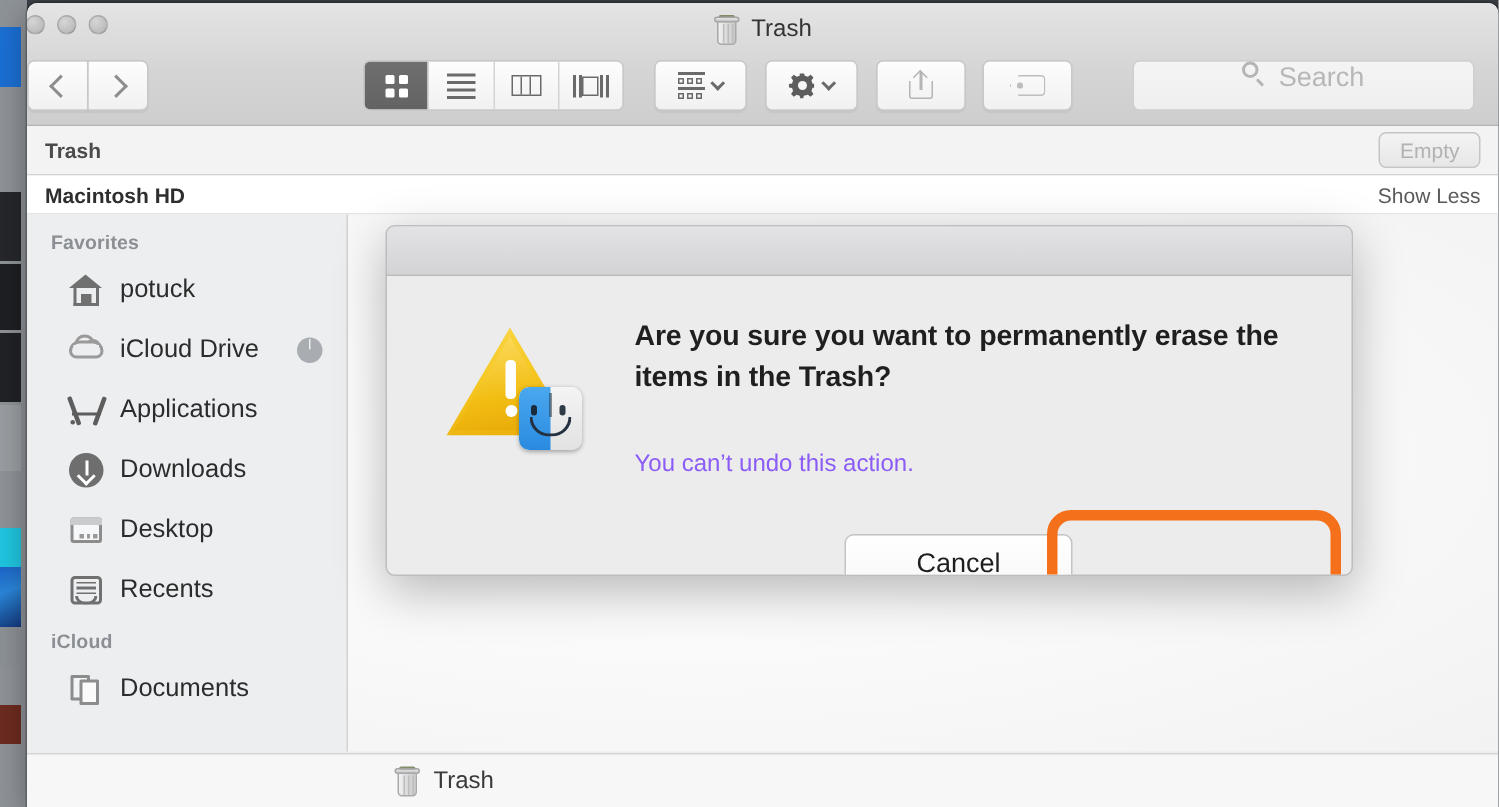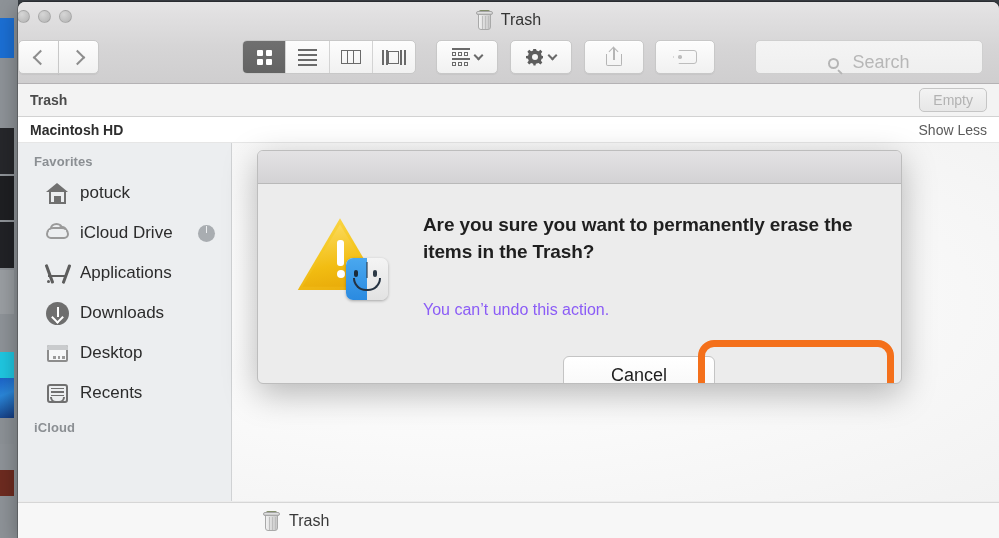--- a/index.html
+++ b/index.html
@@ -148,21 +148,21 @@
   .ic-tag .tshape { position:absolute; inset:0; border:1.7px solid #bdbdbd;
      border-radius:3px 3px 3px 3px;
      clip-path:polygon(26% 0,100% 0,100% 100%,26% 100%,0 50%); }
   .ic-tag .tdot { position:absolute; left:5px; top:5px; width:3.5px; height:3.5px;
                   background:#bdbdbd; border-radius:50%; }
 
   #search-field {
     position:absolute; left:737px; top:6px; width:228px; height:34px;
     background:linear-gradient(180deg,#f4f4f4,#efefef);
     border:1px solid #cfcfcf; border-radius:5px;
-    display:flex; align-items:flex-end; justify-content:center; gap:9px;
+    display:flex; align-items:flex-start; justify-content:center; gap:9px;
   }
   .ic-search { position:relative; width:15px; height:15px; }
   .ic-search .sring { position:absolute; left:0; top:0; width:11px; height:11px;
                       border:2px solid #b5b5b5; border-radius:50%; }
   .ic-search .shandle { position:absolute; right:0px; bottom:0px; width:6px; height:2px;
                         background:#b5b5b5; transform:rotate(45deg); border-radius:1px; }
   #search-placeholder { font-size:18px; color:#b7b7b7; }
 
   
   #trash-header {
@@ -579,20 +579,27 @@
             <span class="ln l1"></span>
             <span class="ln l2"></span>
           <span class="ln l3"></span>
             <span class="curve"></span>
         </span>
         <span>Recents</span>
       </div>
 
       <div class="side-head">iCloud</div>
 
+      <div class="side-item">
+        <span class="side-icon ic-docs">
+          <span class="p1"></span>
+            <span class="p2"></span>
+        </span>
+        <span>Documents</span>
+      </div>
 
     </div>
 
     <div id="content-area"></div>
   </div>
 
   <div id="path-bar">
     <div id="path-bar-inner">
       <span class="trash-can">
         <span class="tc-trash"></span>

